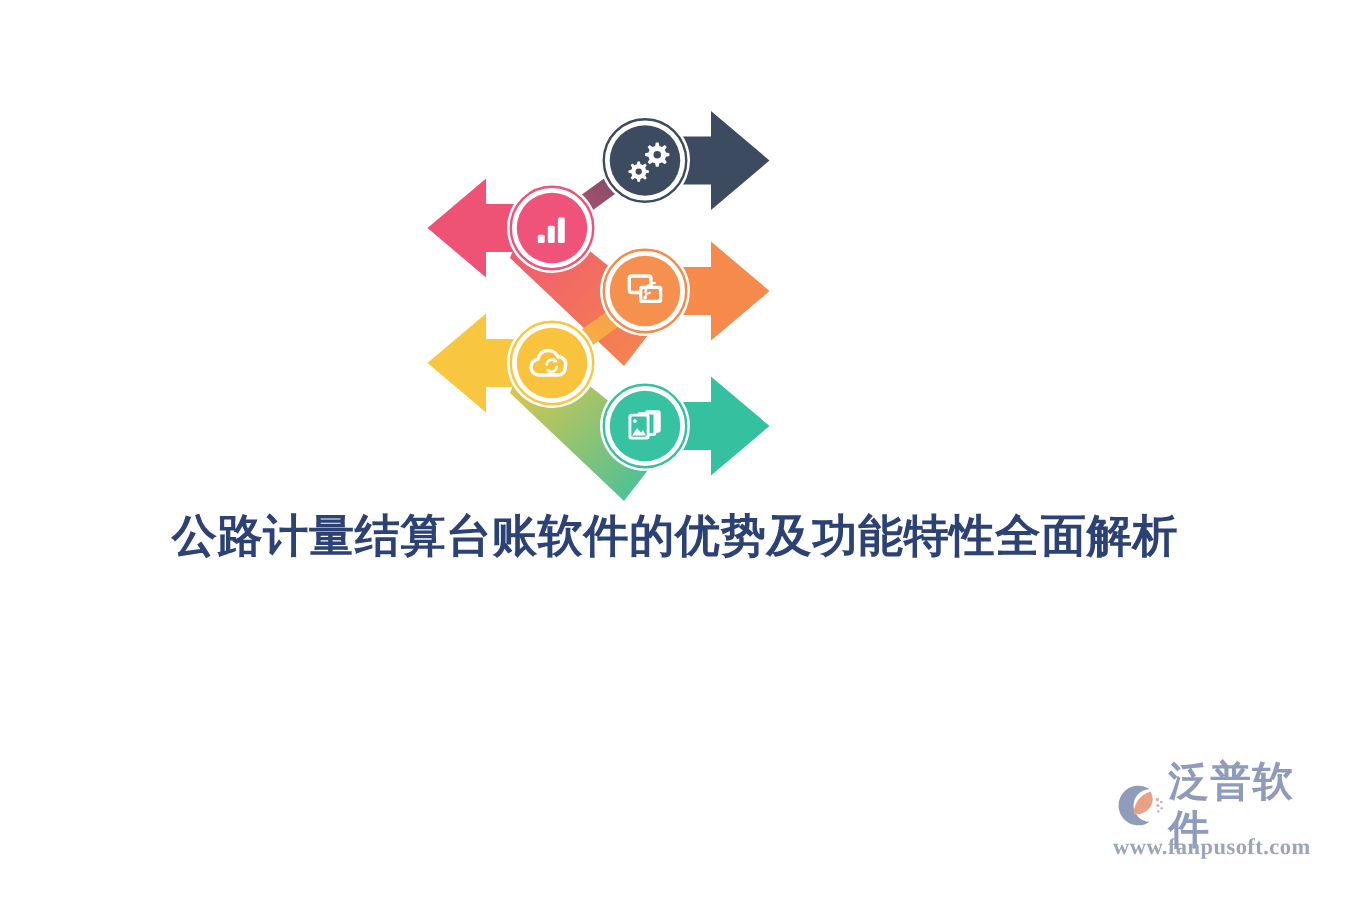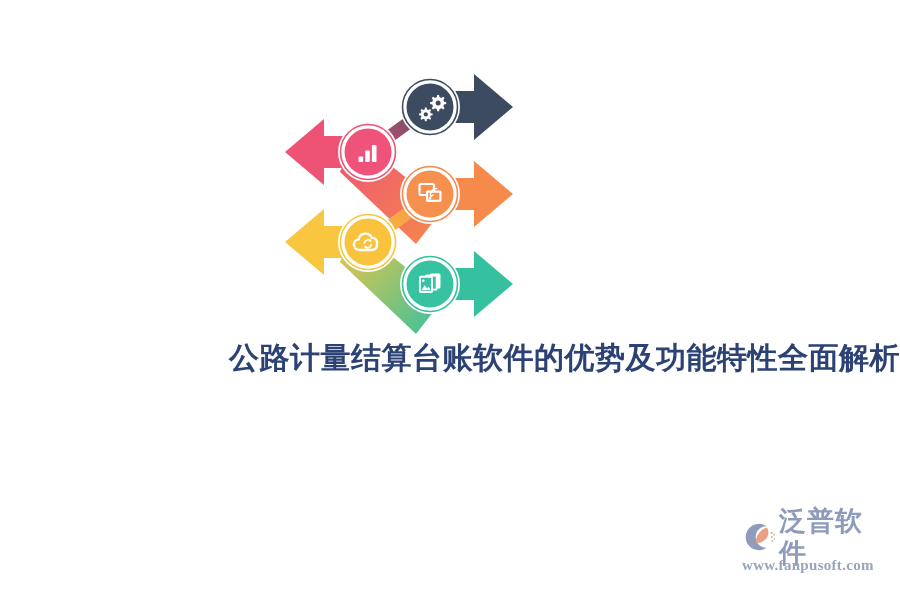--- a/index.html
+++ b/index.html
@@ -38,21 +38,21 @@
     height: 248px;
     overflow: visible;
   }
 
   
   #page-title {
     position: absolute;
     left: 0;
     top: 336px;
     width: 900px;
-    text-align: right;
+    text-align: center;
     font-family: "Liberation Serif", "DejaVu Serif", serif;
     font-size: 30px;
     font-weight: 700;
     letter-spacing: 0.5px;
     color: #2c4274;
     line-height: 44px;
     white-space: nowrap;
   }
 
   

